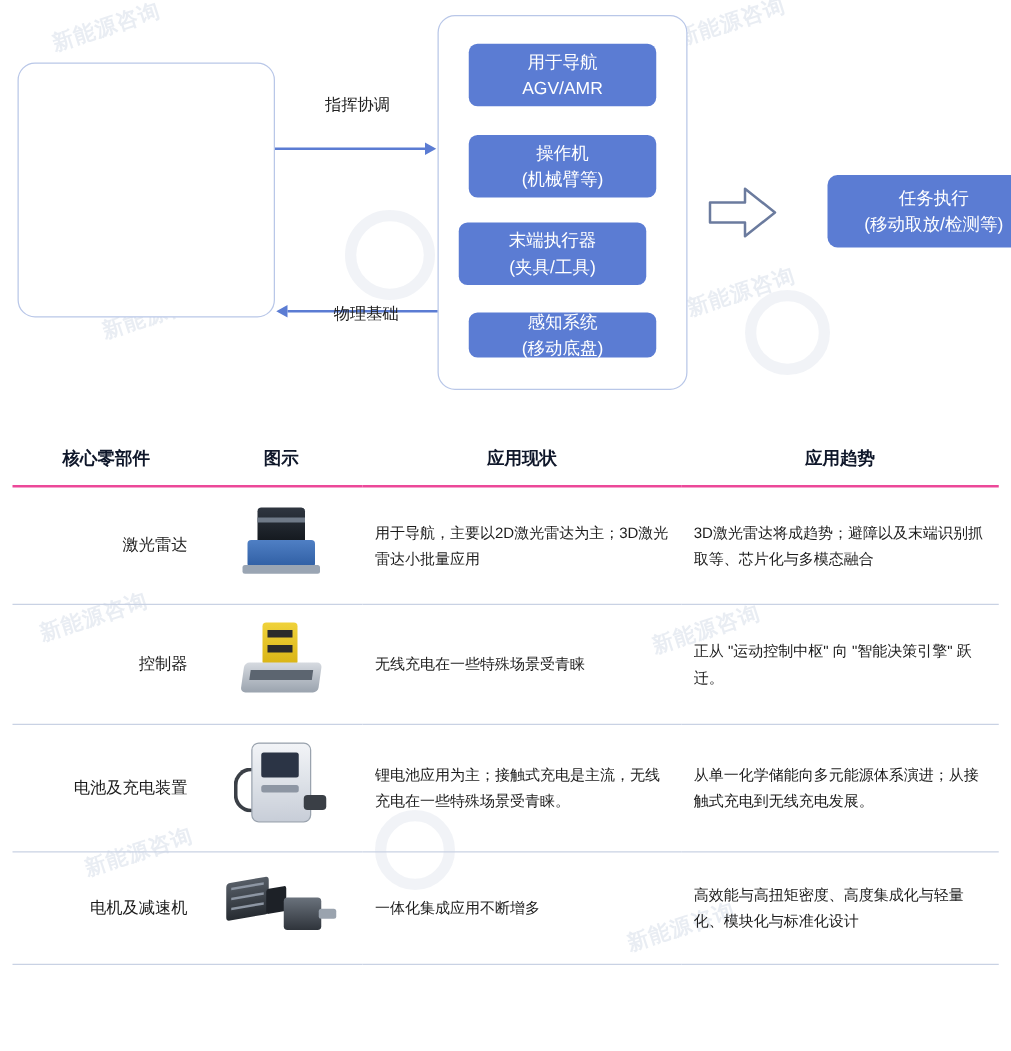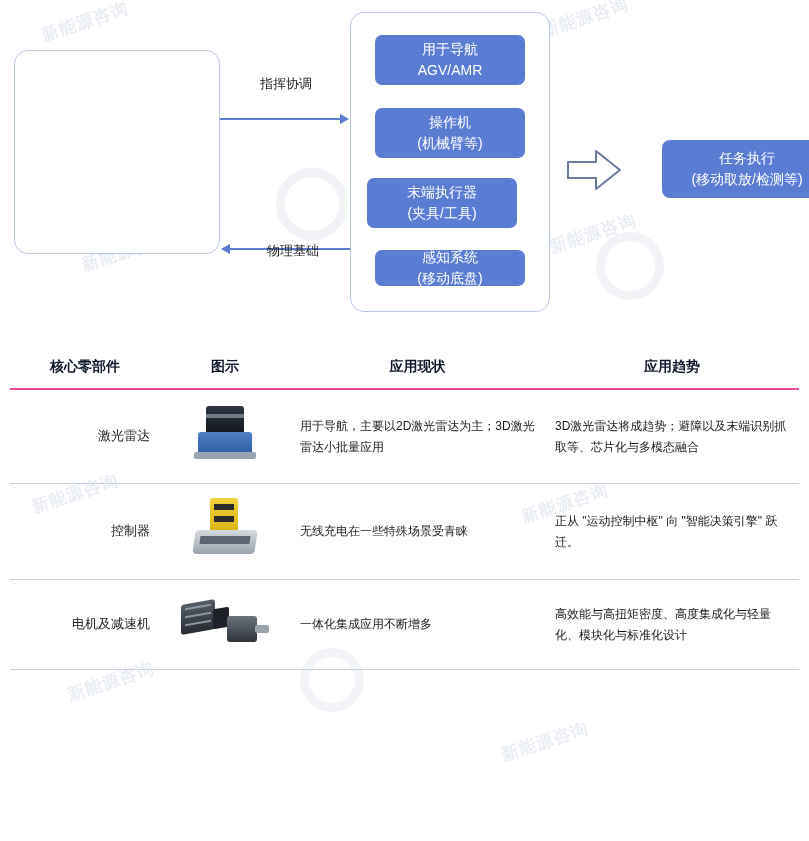--- a/index.html
+++ b/index.html
@@ -363,20 +363,31 @@
         <td class="c-img">
           <span class="pic pic-ctrl">
             <span class="yellow"></span><span class="dark"></span><span class="dark2"></span>
             <span class="grey"></span><span class="grey2"></span>
           </span>
         </td>
         <td class="c-text">无线充电在一些特殊场景受青睐</td>
         <td class="c-text">正从 "运动控制中枢" 向 "智能决策引擎" 跃迁。</td>
       </tr>
 
+      <tr>
+        <td class="c-name">电池及充电装置</td>
+        <td class="c-img">
+          <span class="pic pic-charge">
+            <span class="cable"></span><span class="cab"></span><span class="screen"></span>
+            <span class="slot"></span><span class="nozzle"></span>
+          </span>
+        </td>
+        <td class="c-text">锂电池应用为主；接触式充电是主流，无线充电在一些特殊场景受青睐。</td>
+        <td class="c-text">从单一化学储能向多元能源体系演进；从接触式充电到无线充电发展。</td>
+      </tr>
 
       <tr>
         <td class="c-name">电机及减速机</td>
         <td class="c-img">
           <span class="pic pic-motor">
             <span class="m1"></span><span class="fin"></span><span class="fin fin2"></span><span class="fin fin3"></span>
             <span class="m1b"></span><span class="m2"></span><span class="shaft"></span>
           </span>
         </td>
         <td class="c-text">一体化集成应用不断增多</td>

